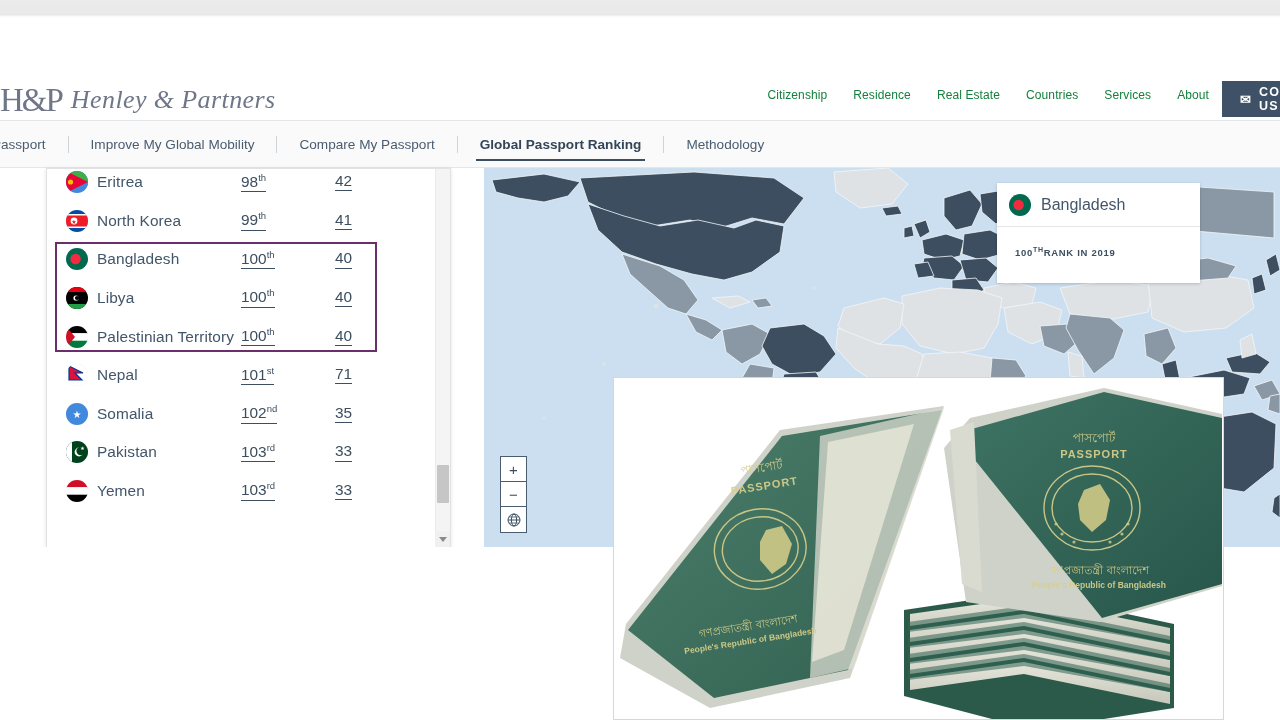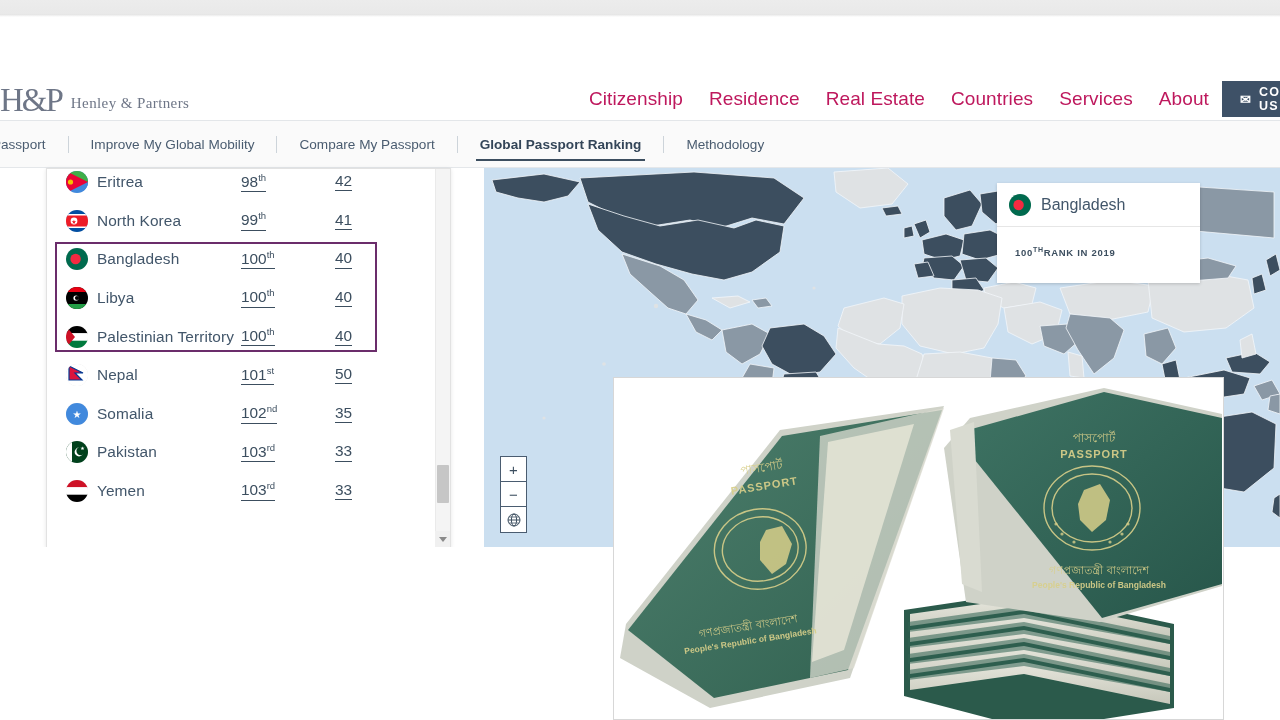--- a/index.html
+++ b/index.html
@@ -31,28 +31,28 @@
     display:flex; align-items:baseline; gap:9px;
     color:#7c8595;
   }
   .logo-mark{
     font-family:"Liberation Serif", serif;
     font-size:33px; letter-spacing:-2px; color:#6e7687;
     position:relative; top:3px;
   }
   .logo-word{
     font-family:"Liberation Serif", serif;
-    font-size:15px; color:#6e7687; letter-spacing:.4px;
+    font-style:italic; font-size:26px; color:#6e7687; letter-spacing:.4px;
   }
   .nav{
     position:absolute; right:58px; top:71px;
     display:flex; align-items:center; gap:0;
   }
   .nav a{
-    font-size:19px; color:#be185d; text-decoration:none;
+    font-size:12px; color:#15803d; text-decoration:none;
     padding:0 13px; white-space:nowrap; letter-spacing:.1px;
   }
   .contact-btn{
     position:absolute; left:1222px; top:64px; width:120px; height:36px;
     background:#3e5167; color:#ffffff;
     display:flex; align-items:center; gap:7px;
     padding-left:18px;
     font-size:12.5px; font-weight:bold; letter-spacing:1.1px;
     overflow:hidden;
   }
@@ -441,21 +441,21 @@
 
       <div class="rank-row">
         <span class="flag">
           <svg width="22" height="22" viewBox="0 0 22 22">
             <rect width="22" height="22" fill="#fff"></rect>
             <path d="M3,2 L17,9 L9,9 L16,16 L3,16 Z" fill="#dc143c" stroke="#003893" stroke-width="1.2"></path>
           </svg>
         </span>
         <span class="cname">Nepal</span>
         <span class="rank-val"><span>101</span><sup>st</sup></span>
-        <span class="visa-val">50</span>
+        <span class="visa-val">71</span>
       </div>
 
       <div class="rank-row">
         <span class="flag">
           <svg width="22" height="22" viewBox="0 0 22 22">
             <rect width="22" height="22" fill="#4189dd"></rect>
             <text x="11" y="15" font-size="10" fill="#fff" text-anchor="middle">★</text>
           </svg>
         </span>
         <span class="cname">Somalia</span>

